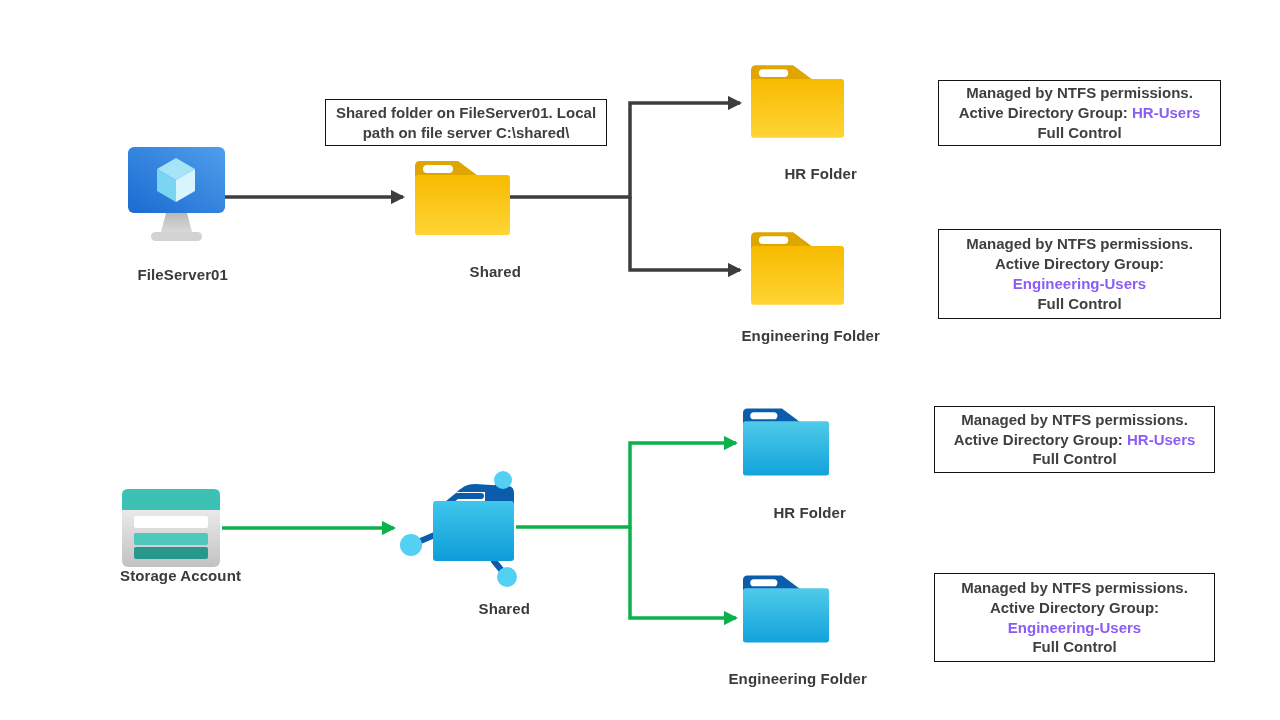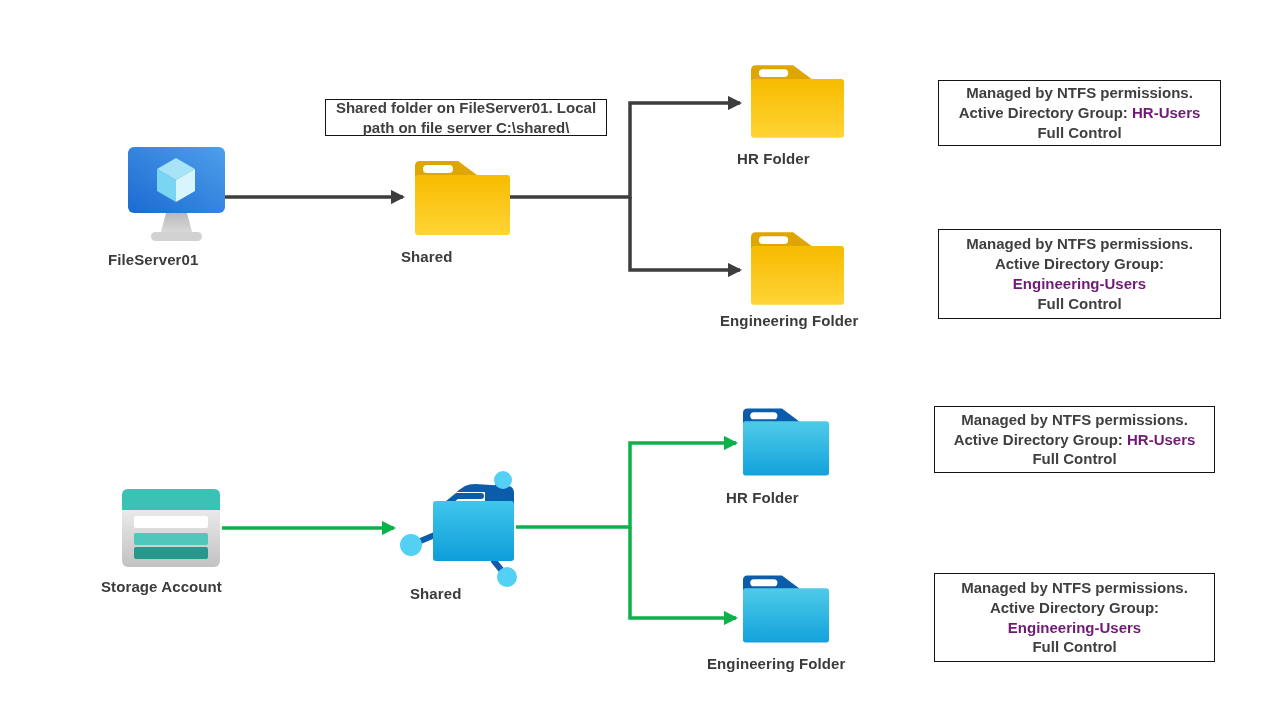--- a/index.html
+++ b/index.html
@@ -1,24 +1,24 @@
 <!DOCTYPE html>
 <html><head>
 <meta charset="utf-8">
 <style>
   html,body{margin:0;padding:0;background:#ffffff;}
   body{font-family:"Liberation Sans","DejaVu Sans",sans-serif;}
   #canvas{position:relative;width:1280px;height:720px;background:#ffffff;overflow:hidden;}
   .abs{position:absolute;}
-  .icon-label{position:absolute;font-size:15px;font-weight:600;color:#3B3B3B;text-align:left;letter-spacing:.1px;}
+  .icon-label{position:absolute;font-size:15px;font-weight:600;color:#3B3B3B;text-align:right;letter-spacing:.1px;margin-top:15px;}
   .note-box{position:absolute;background:#fff;border:1.5px solid #141414;display:flex;align-items:center;justify-content:center;
             text-align:center;font-size:15px;font-weight:600;color:#3F3F3F;line-height:1.32;padding:5px 8px;box-sizing:border-box;}
   .perm-box{position:absolute;background:#fff;border:1.5px solid #141414;display:flex;flex-direction:column;align-items:center;justify-content:center;
             text-align:center;font-size:15px;font-weight:600;color:#3F3F3F;line-height:1.32;padding:5px 6px;box-sizing:border-box;margin-left:48px;}
-  .blue{color:#701a75;}
+  .blue{color:#8b5cf6;}
   svg{display:block;}
 </style>
 </head>
 <body>
 
 <div id="canvas">
 
   <svg class="abs" style="left:0;top:0;" width="1280" height="720" viewBox="0 0 1280 720">
     <defs>
       <marker id="arrDark" viewBox="0 0 10 10" refX="8.5" refY="5" markerWidth="4.2" markerHeight="4.2" orient="auto-start-reverse">
@@ -51,21 +51,21 @@
     </defs>
     <rect x="0" y="2" width="97" height="66" rx="6" fill="url(#gMon)"></rect>
     <polygon points="48,13 67,24 48,35 29,24" fill="#A7E4F8"></polygon>
     <polygon points="29,24 48,35 48,57 29,46" fill="#7AD5F3"></polygon>
     <polygon points="48,35 67,24 67,46 48,57" fill="#D8F5FD"></polygon>
     <polygon points="38,68 59,68 64,87 33,87" fill="url(#gStand)"></polygon>
     <rect x="23" y="87" width="51" height="9" rx="4.5" fill="#D2D2D2"></rect>
   </svg>
   <div class="icon-label" style="left:108px;top:251px;width:120px;">FileServer01</div>
 
-  <div class="note-box" style="left:325px;top:99px;width:282px;height:37px;">
+  <div class="note-box" style="left:325px;top:99px;width:282px;height:47px;">
     <span>Shared folder on FileServer01. Local path on file server C:\shared\</span>
   </div>
 
   <svg class="abs" style="left:415px;top:161px;" width="95" height="74" viewBox="0 0 95 74">
     <defs>
       <linearGradient id="gYel" x1="0" y1="0" x2="0" y2="1">
         <stop offset="0" stop-color="#F7BB00"></stop>
           <stop offset="1" stop-color="#FFD435"></stop>
       </linearGradient>
     </defs>
@@ -108,21 +108,21 @@
         <stop offset="0" stop-color="#F8F8F8"></stop>
           <stop offset="1" stop-color="#C2C2C2"></stop>
       </linearGradient>
     </defs>
     <rect x="0" y="0" width="98" height="78" rx="6" fill="url(#gSto)"></rect>
     <path d="M6 0 H92 Q98 0 98 6 V21 H0 V6 Q0 0 6 0 Z" fill="#3BC2B4"></path>
     <rect x="12" y="27" width="74" height="12" rx="2" fill="#FFFFFF"></rect>
     <rect x="12" y="44" width="74" height="12" rx="2" fill="#4FC7BA"></rect>
     <rect x="12" y="58" width="74" height="12" rx="2" fill="#28978C"></rect>
   </svg>
-  <div class="icon-label" style="left:101px;top:578px;width:140px;">Storage Account</div>
+  <div class="icon-label" style="left:101px;top:552px;width:140px;">Storage Account</div>
 
 
   <svg class="abs" style="left:395px;top:468px;" width="125" height="122" viewBox="0 0 125 122">
     <defs>
       <linearGradient id="gShare" x1="0" y1="0" x2="0" y2="1">
         <stop offset="0" stop-color="#3FC6EC"></stop>
           <stop offset="1" stop-color="#0D9DD8"></stop>
       </linearGradient>
     </defs>
 

